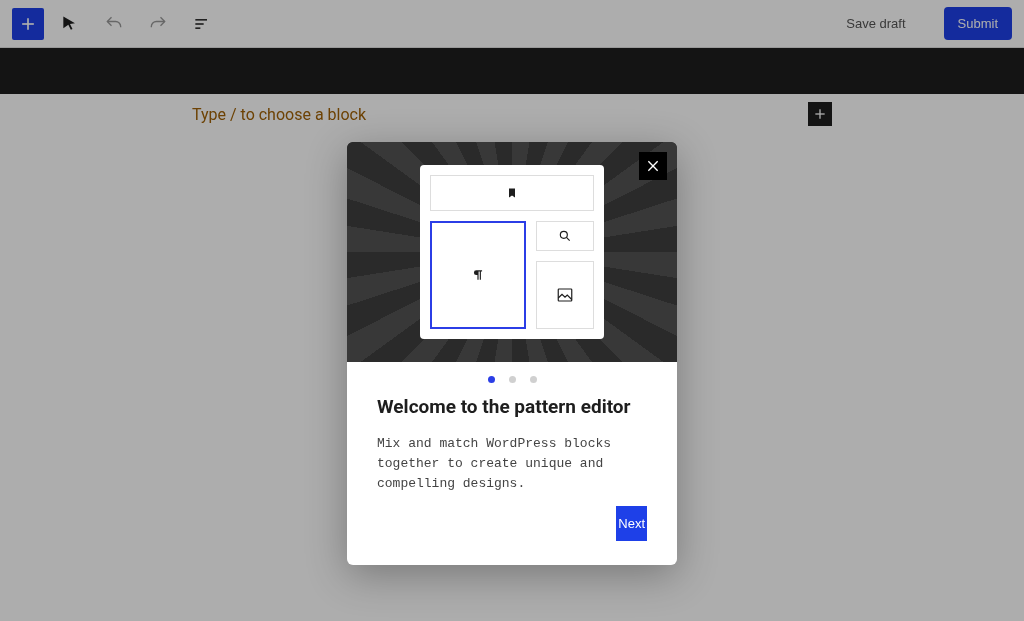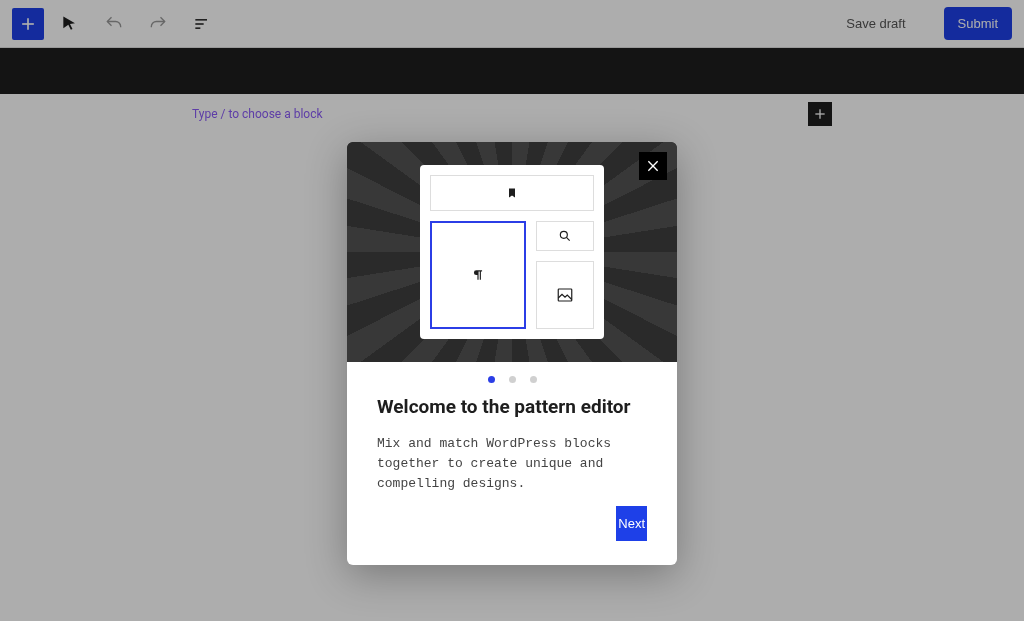--- a/index.html
+++ b/index.html
@@ -82,22 +82,22 @@
       padding-top: 8px;
     }
     .placeholder-row {
       width: 640px;
       margin: 0 auto;
       display: flex;
       align-items: center;
       justify-content: space-between;
     }
     .placeholder-text {
-      color: #8b5cf6;
-      font-size: 12px;
+      color: #a16207;
+      font-size: 16px;
     }
     .add-block-btn {
       background: #1e1e1e;
       color: #fff;
       width: 24px;
       height: 24px;
       border: none;
       display: flex;
       align-items: center;
       justify-content: center;

